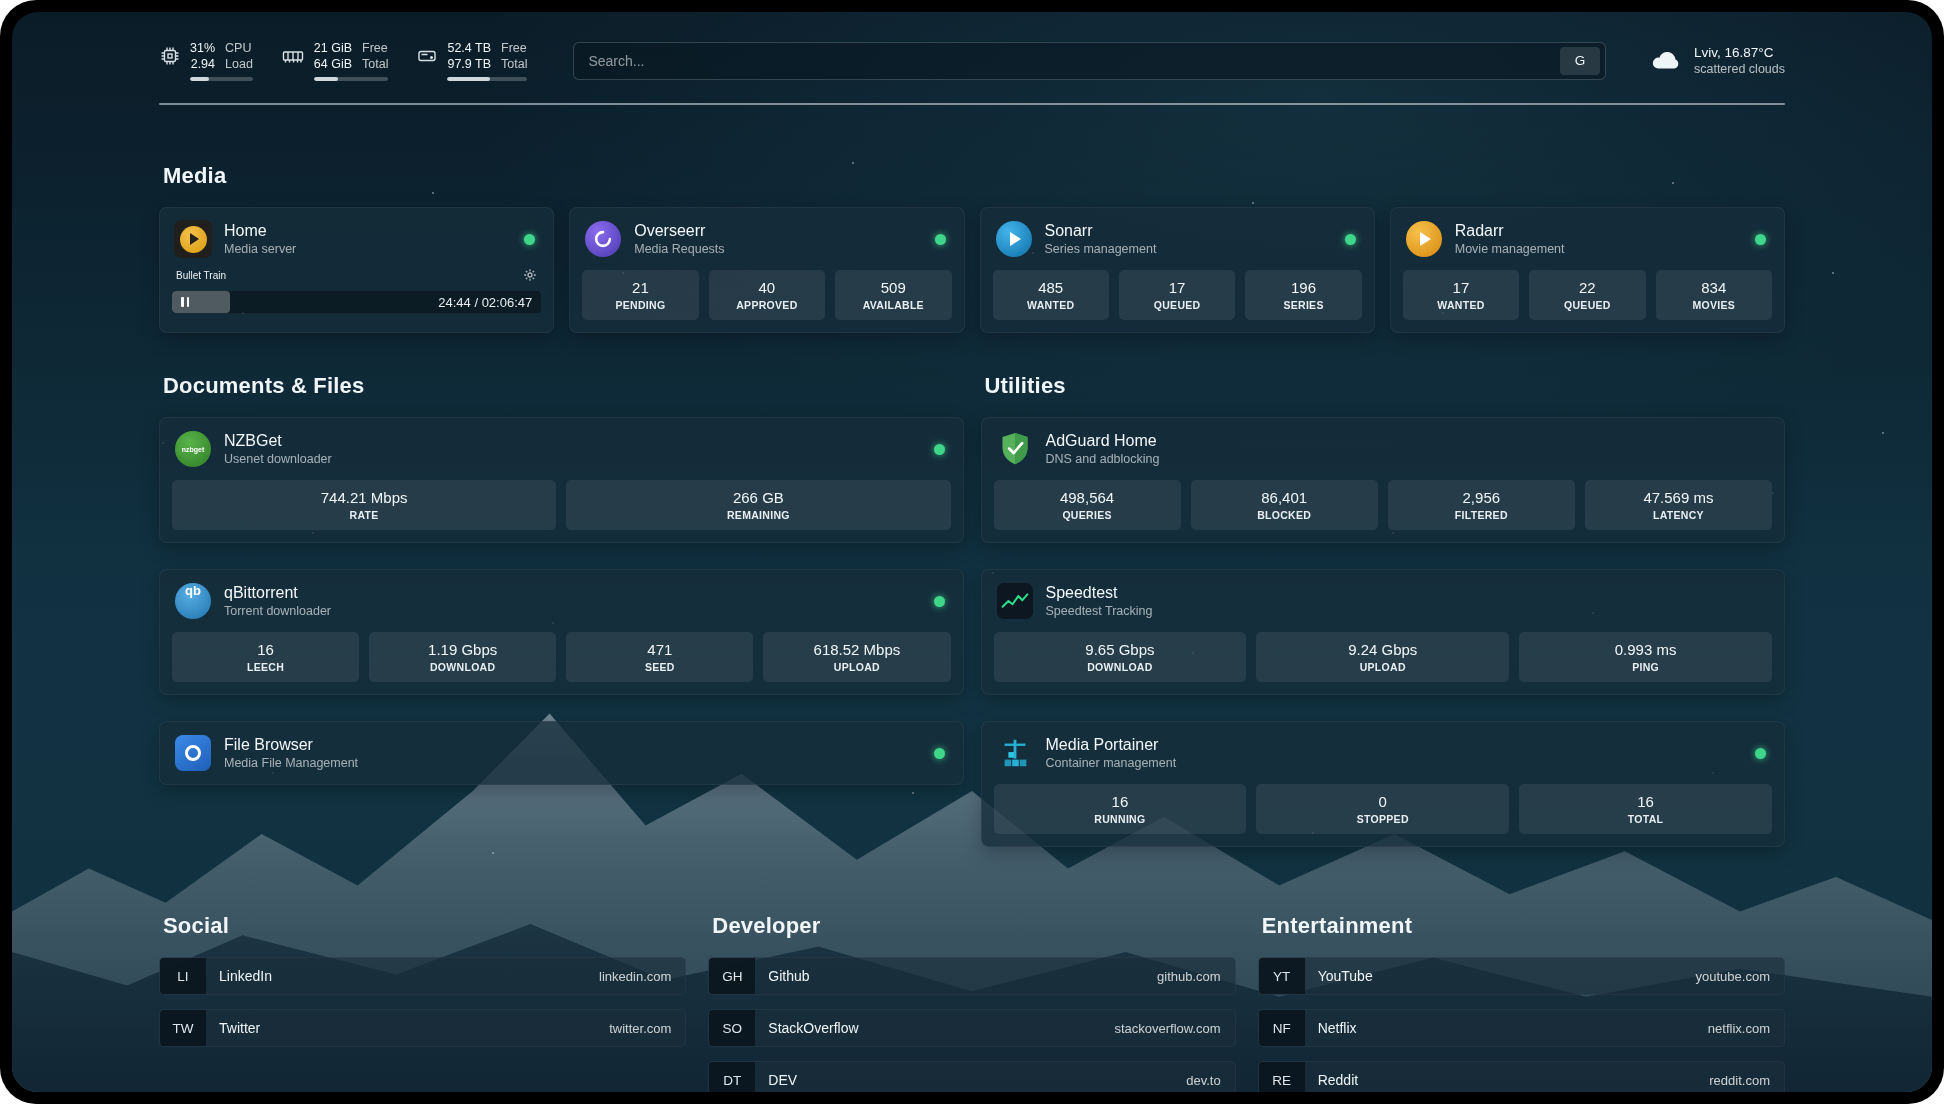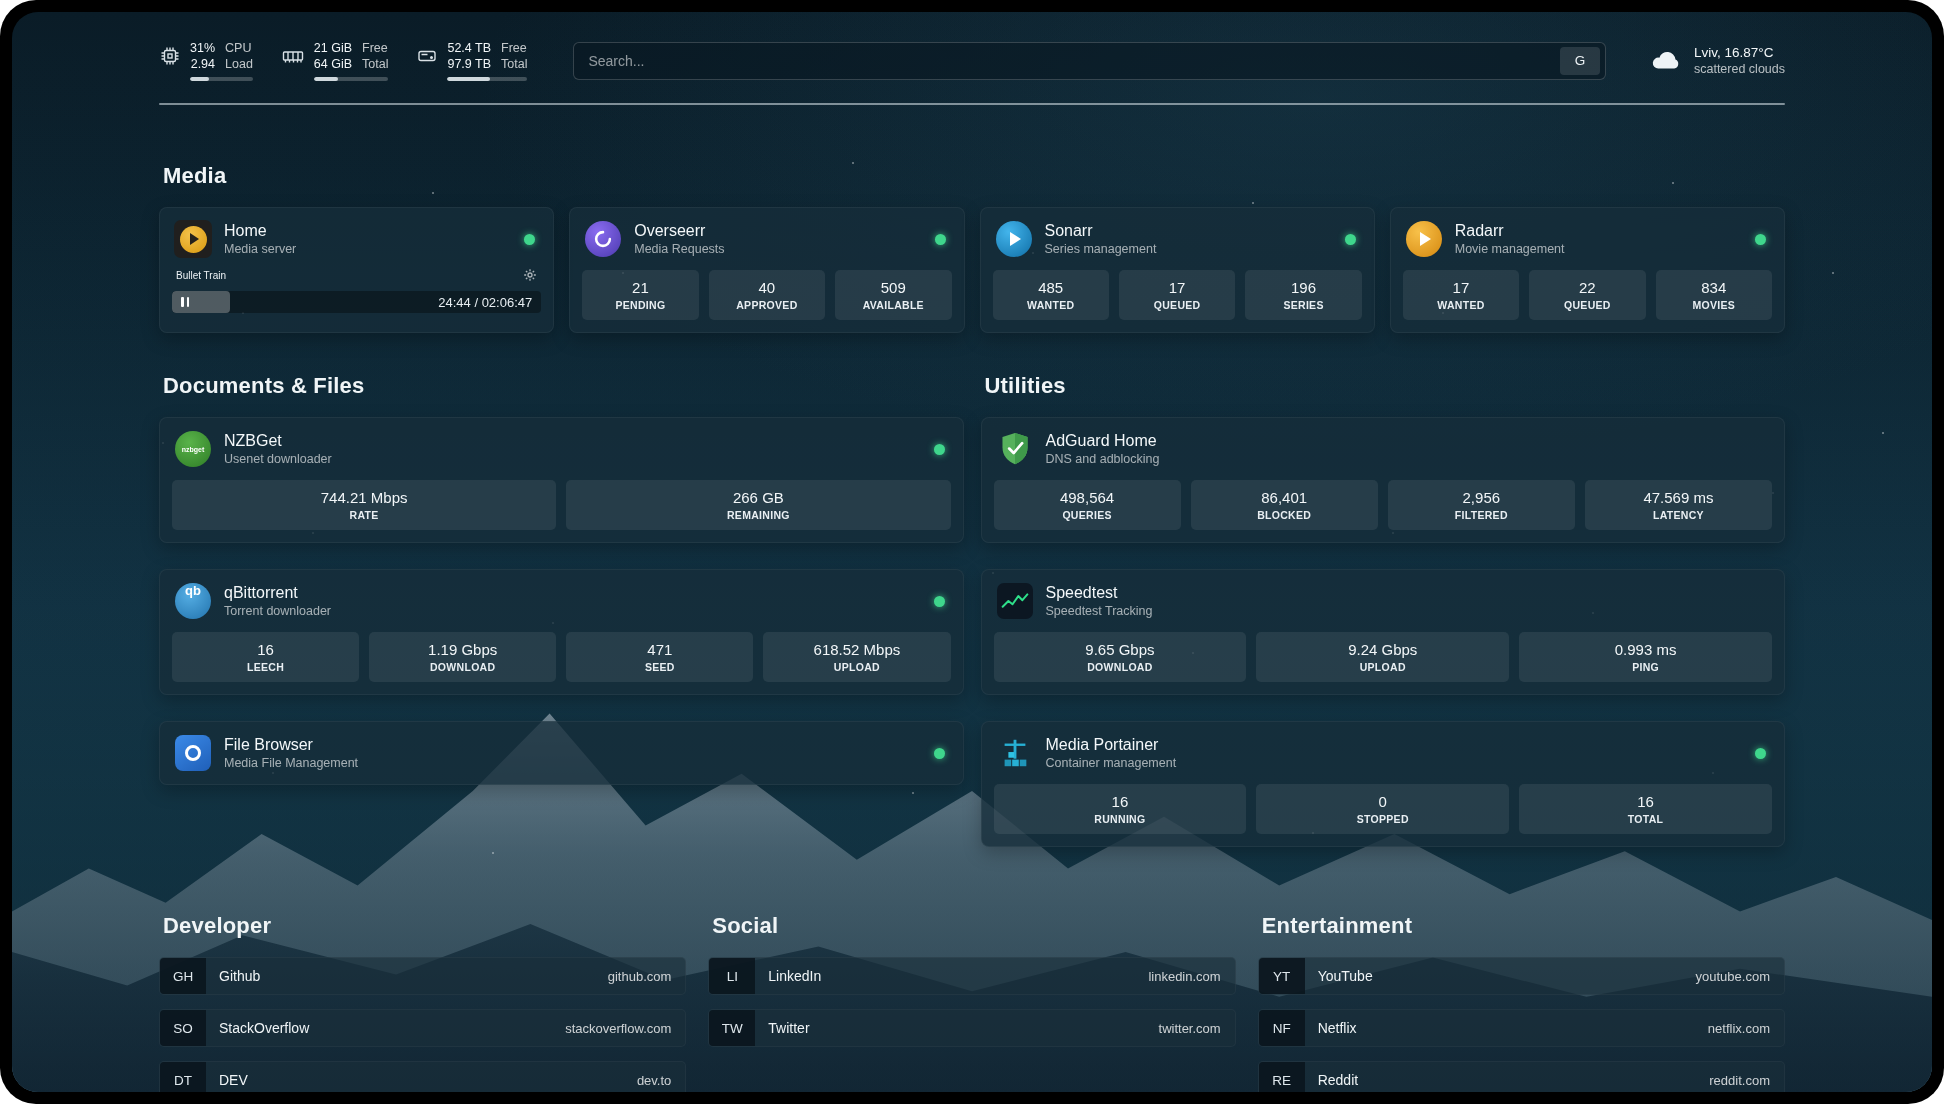--- a/index.html
+++ b/index.html
@@ -596,52 +596,52 @@
             </div>
           </div>
 
         </div>
       </div>
     </div>
 
     <div class="bookmarks-grid">
 
       <div>
+        <h2 class="section-title bm-title">Social</h2>
+        <div class="bm-list">
+          <div class="bm-row">
+            <span class="bm-abbr">LI</span>
+            <span class="bm-name">LinkedIn</span>
+            <span class="bm-url">linkedin.com</span>
+          </div>
+          <div class="bm-row">
+            <span class="bm-abbr">TW</span>
+            <span class="bm-name">Twitter</span>
+            <span class="bm-url">twitter.com</span>
+          </div>
+        </div>
+      </div>
+
+      <div>
         <h2 class="section-title bm-title">Developer</h2>
         <div class="bm-list">
           <div class="bm-row">
             <span class="bm-abbr">GH</span>
             <span class="bm-name">Github</span>
             <span class="bm-url">github.com</span>
           </div>
           <div class="bm-row">
             <span class="bm-abbr">SO</span>
             <span class="bm-name">StackOverflow</span>
             <span class="bm-url">stackoverflow.com</span>
           </div>
           <div class="bm-row">
             <span class="bm-abbr">DT</span>
             <span class="bm-name">DEV</span>
             <span class="bm-url">dev.to</span>
-          </div>
-        </div>
-      </div>
-
-      <div>
-        <h2 class="section-title bm-title">Social</h2>
-        <div class="bm-list">
-          <div class="bm-row">
-            <span class="bm-abbr">LI</span>
-            <span class="bm-name">LinkedIn</span>
-            <span class="bm-url">linkedin.com</span>
-          </div>
-          <div class="bm-row">
-            <span class="bm-abbr">TW</span>
-            <span class="bm-name">Twitter</span>
-            <span class="bm-url">twitter.com</span>
           </div>
         </div>
       </div>
 
       <div>
         <h2 class="section-title bm-title">Entertainment</h2>
         <div class="bm-list">
           <div class="bm-row">
             <span class="bm-abbr">YT</span>
             <span class="bm-name">YouTube</span>

